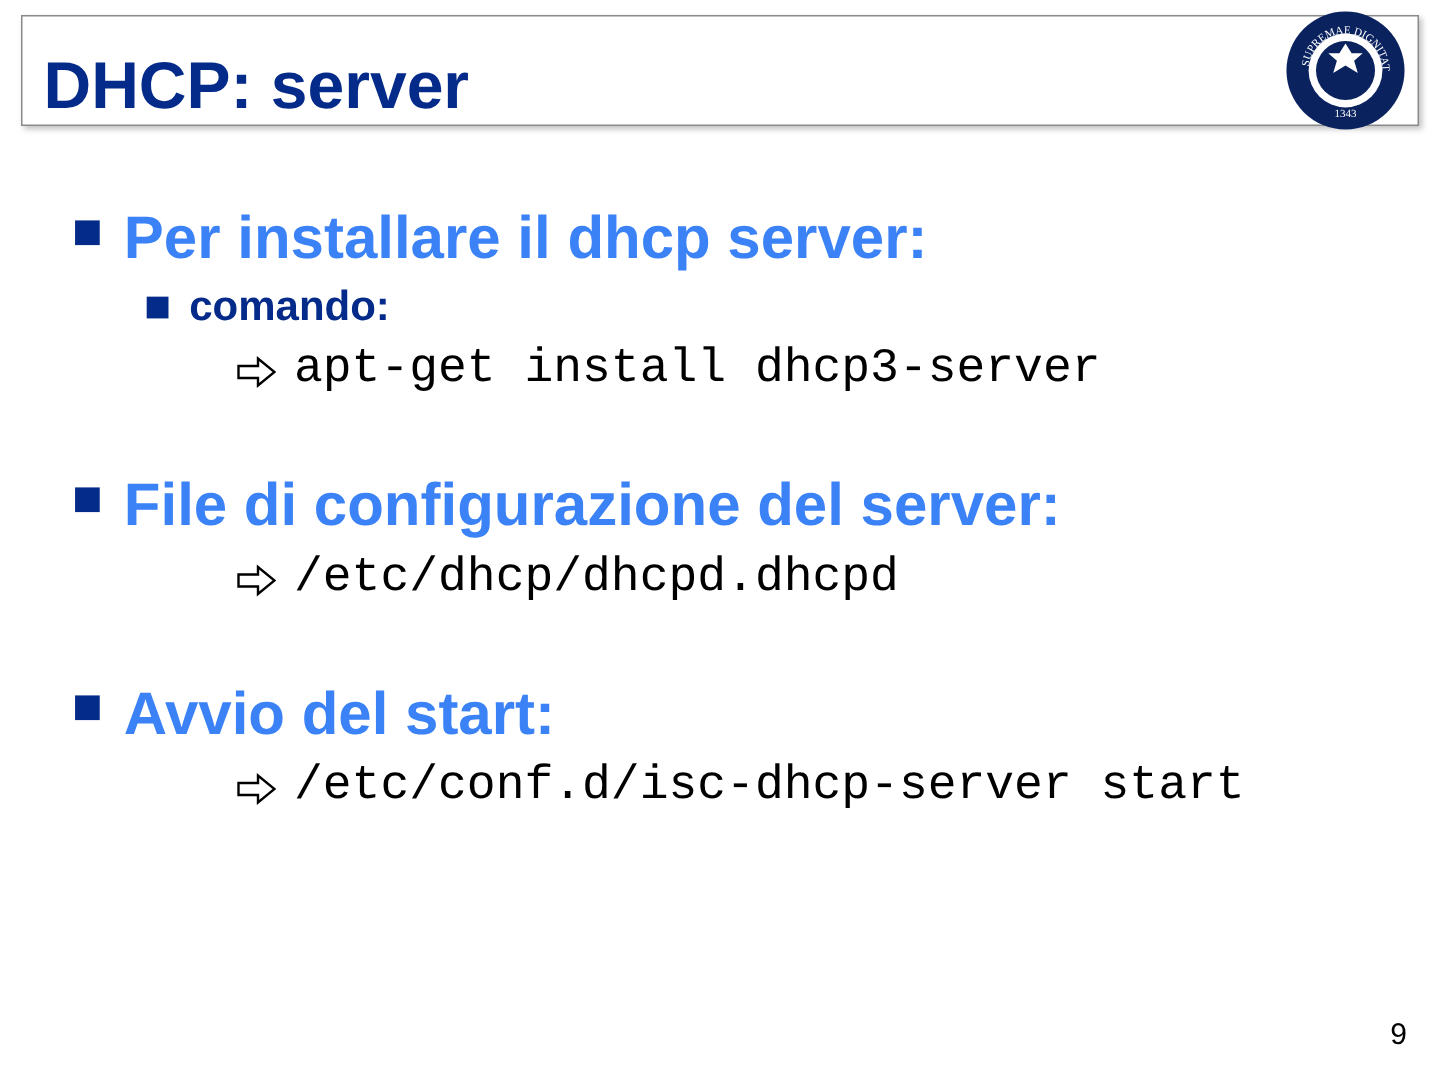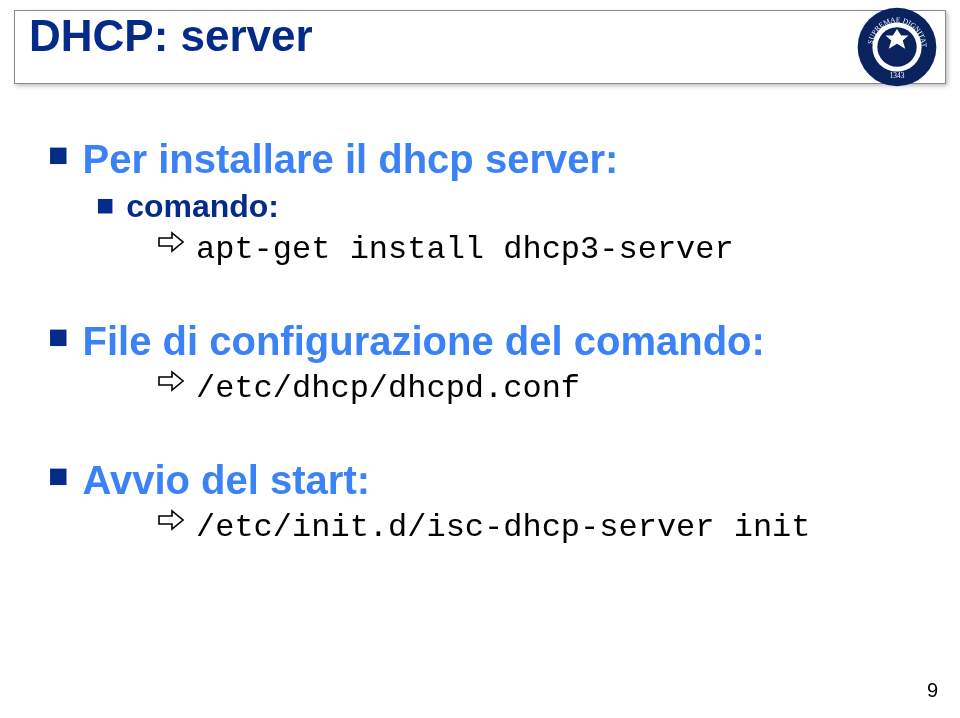--- a/index.html
+++ b/index.html
@@ -12,21 +12,21 @@
   }
   .title-bar {
     position: absolute;
     left: 14px;
     top: 10px;
     width: 932px;
     height: 74px;
     border: 1px solid #8a8a8a;
     box-shadow: 2px 2px 4px rgba(0,0,0,0.25);
     display: flex;
-    align-items: flex-start;
+    align-items: flex-end;
     padding-left: 14px;
   }
   .title-text {
     color: #042a8a;
     font-weight: bold;
     font-size: 44px;
   }
   .logo {
     position: absolute;
     right: 22px;
@@ -68,27 +68,27 @@
   .lvl2 .bullet {
     color: #042a8a;
     font-size: 30px;
     margin-right: 12px;
     line-height: 1.1;
     font-weight: bold;
   }
   .lvl2 .txt {
     color: #042a8a;
     font-weight: bold;
-    font-size: 32px;
+    font-size: 28px;
     line-height: 1.15;
     text-align: right;
   }
   .lvl3 {
     display: flex;
-    align-items: flex-start;
+    align-items: flex-end;
     margin-left: 110px;
     margin-top: 6px;
   }
   .lvl3 .arrow {
     margin-right: 12px;
     flex: 0 0 auto;
   }
   .lvl3 .txt {
     color: #000;
     font-family: "Courier New", Courier, monospace;
@@ -145,45 +145,45 @@
           <path d="M1 7 H14 V2 L25 11 L14 20 V15 H1 Z" fill="none" stroke="#000" stroke-width="1.6"></path>
         </svg>
       </span>
       <span class="txt">apt-get install dhcp3-server</span>
     </div>
 
     <div class="spacer"></div>
 
     <div class="lvl1">
       <span class="bullet">■</span>
-      <span class="txt">File di configurazione del comando:</span>
+      <span class="txt">File di configurazione del server:</span>
     </div>
 
     <div class="lvl3">
       <span class="arrow">
         <svg width="26" height="22" viewBox="0 0 26 22">
           <path d="M1 7 H14 V2 L25 11 L14 20 V15 H1 Z" fill="none" stroke="#000" stroke-width="1.6"></path>
         </svg>
       </span>
-      <span class="txt">/etc/dhcp/dhcpd.conf</span>
+      <span class="txt">/etc/dhcp/dhcpd.dhcpd</span>
     </div>
 
     <div class="spacer"></div>
 
     <div class="lvl1">
       <span class="bullet">■</span>
       <span class="txt">Avvio del start:</span>
     </div>
 
     <div class="lvl3">
       <span class="arrow">
         <svg width="26" height="22" viewBox="0 0 26 22">
           <path d="M1 7 H14 V2 L25 11 L14 20 V15 H1 Z" fill="none" stroke="#000" stroke-width="1.6"></path>
         </svg>
       </span>
-      <span class="txt">/etc/init.d/isc-dhcp-server init</span>
+      <span class="txt">/etc/conf.d/isc-dhcp-server start</span>
     </div>
 
   </div>
 
   <div class="page-num">9</div>
 
 </div>
 
 </body></html>

